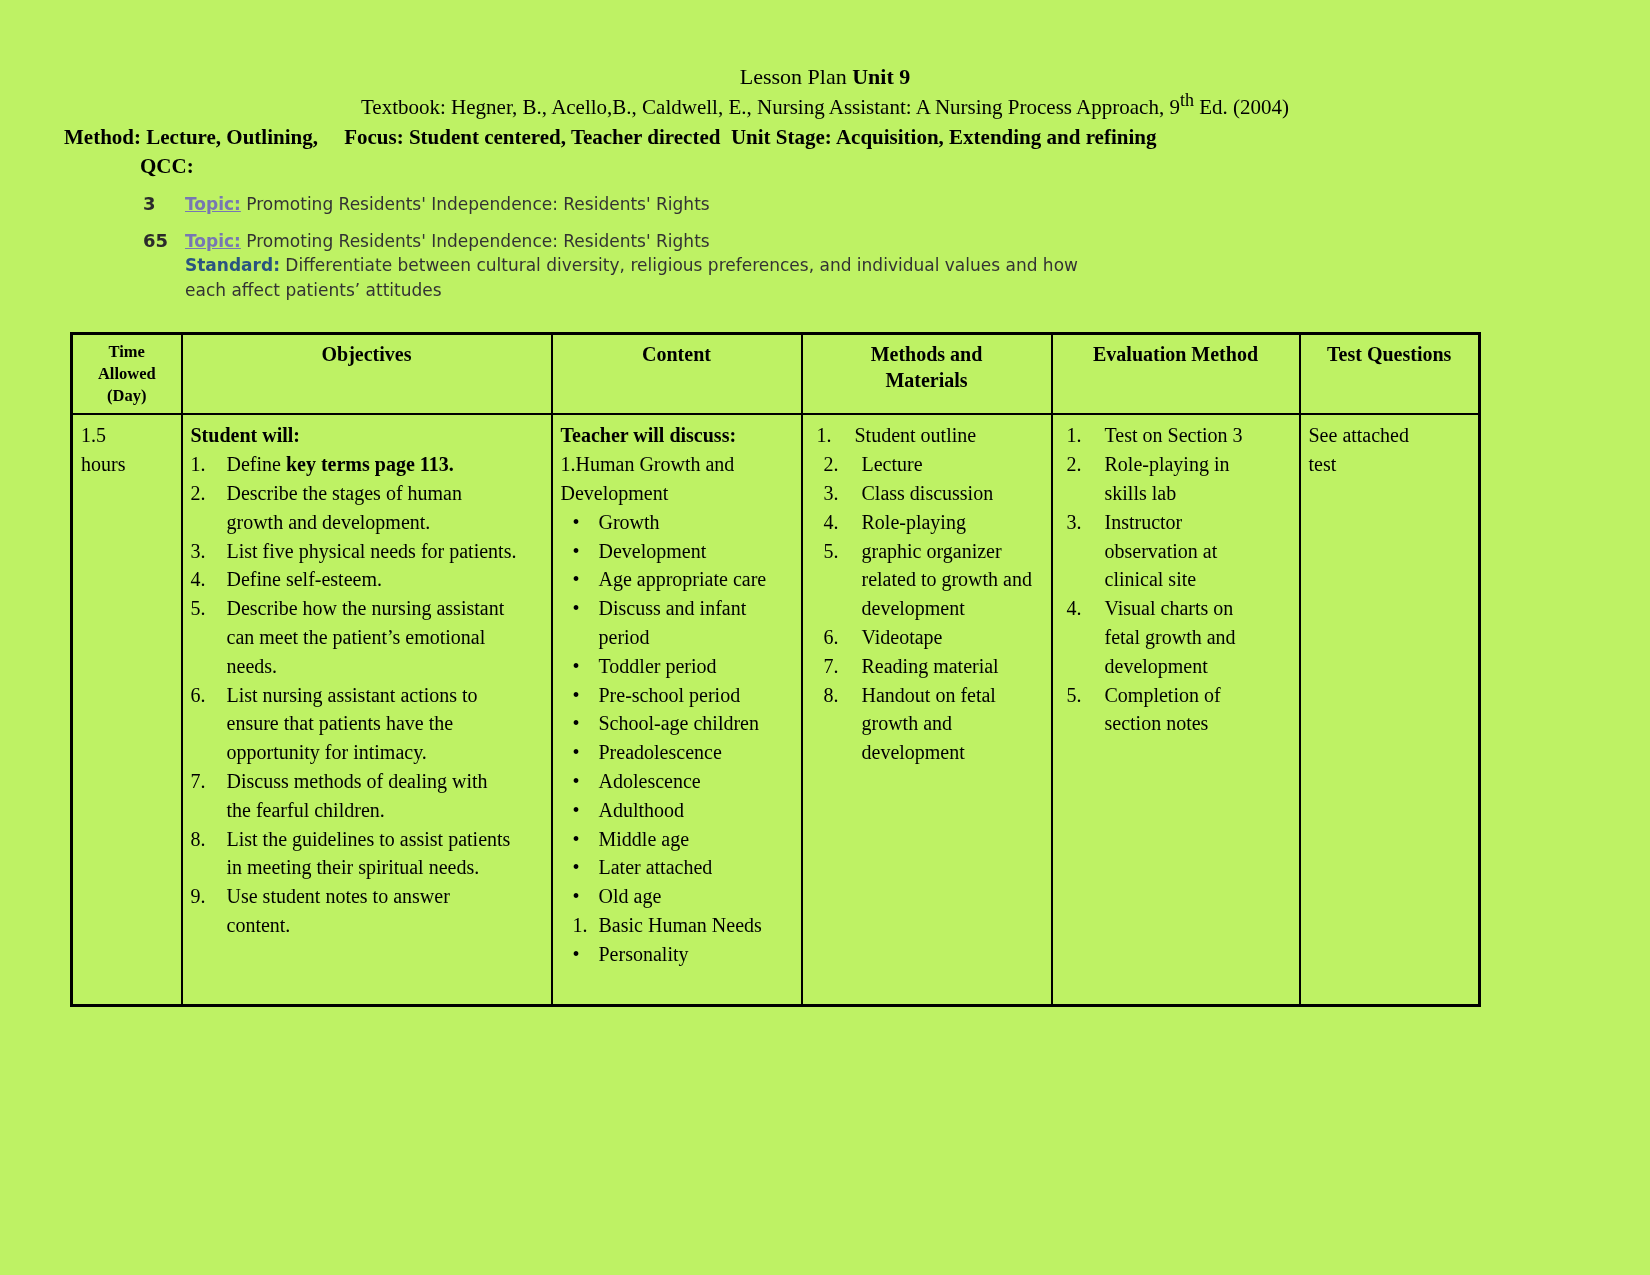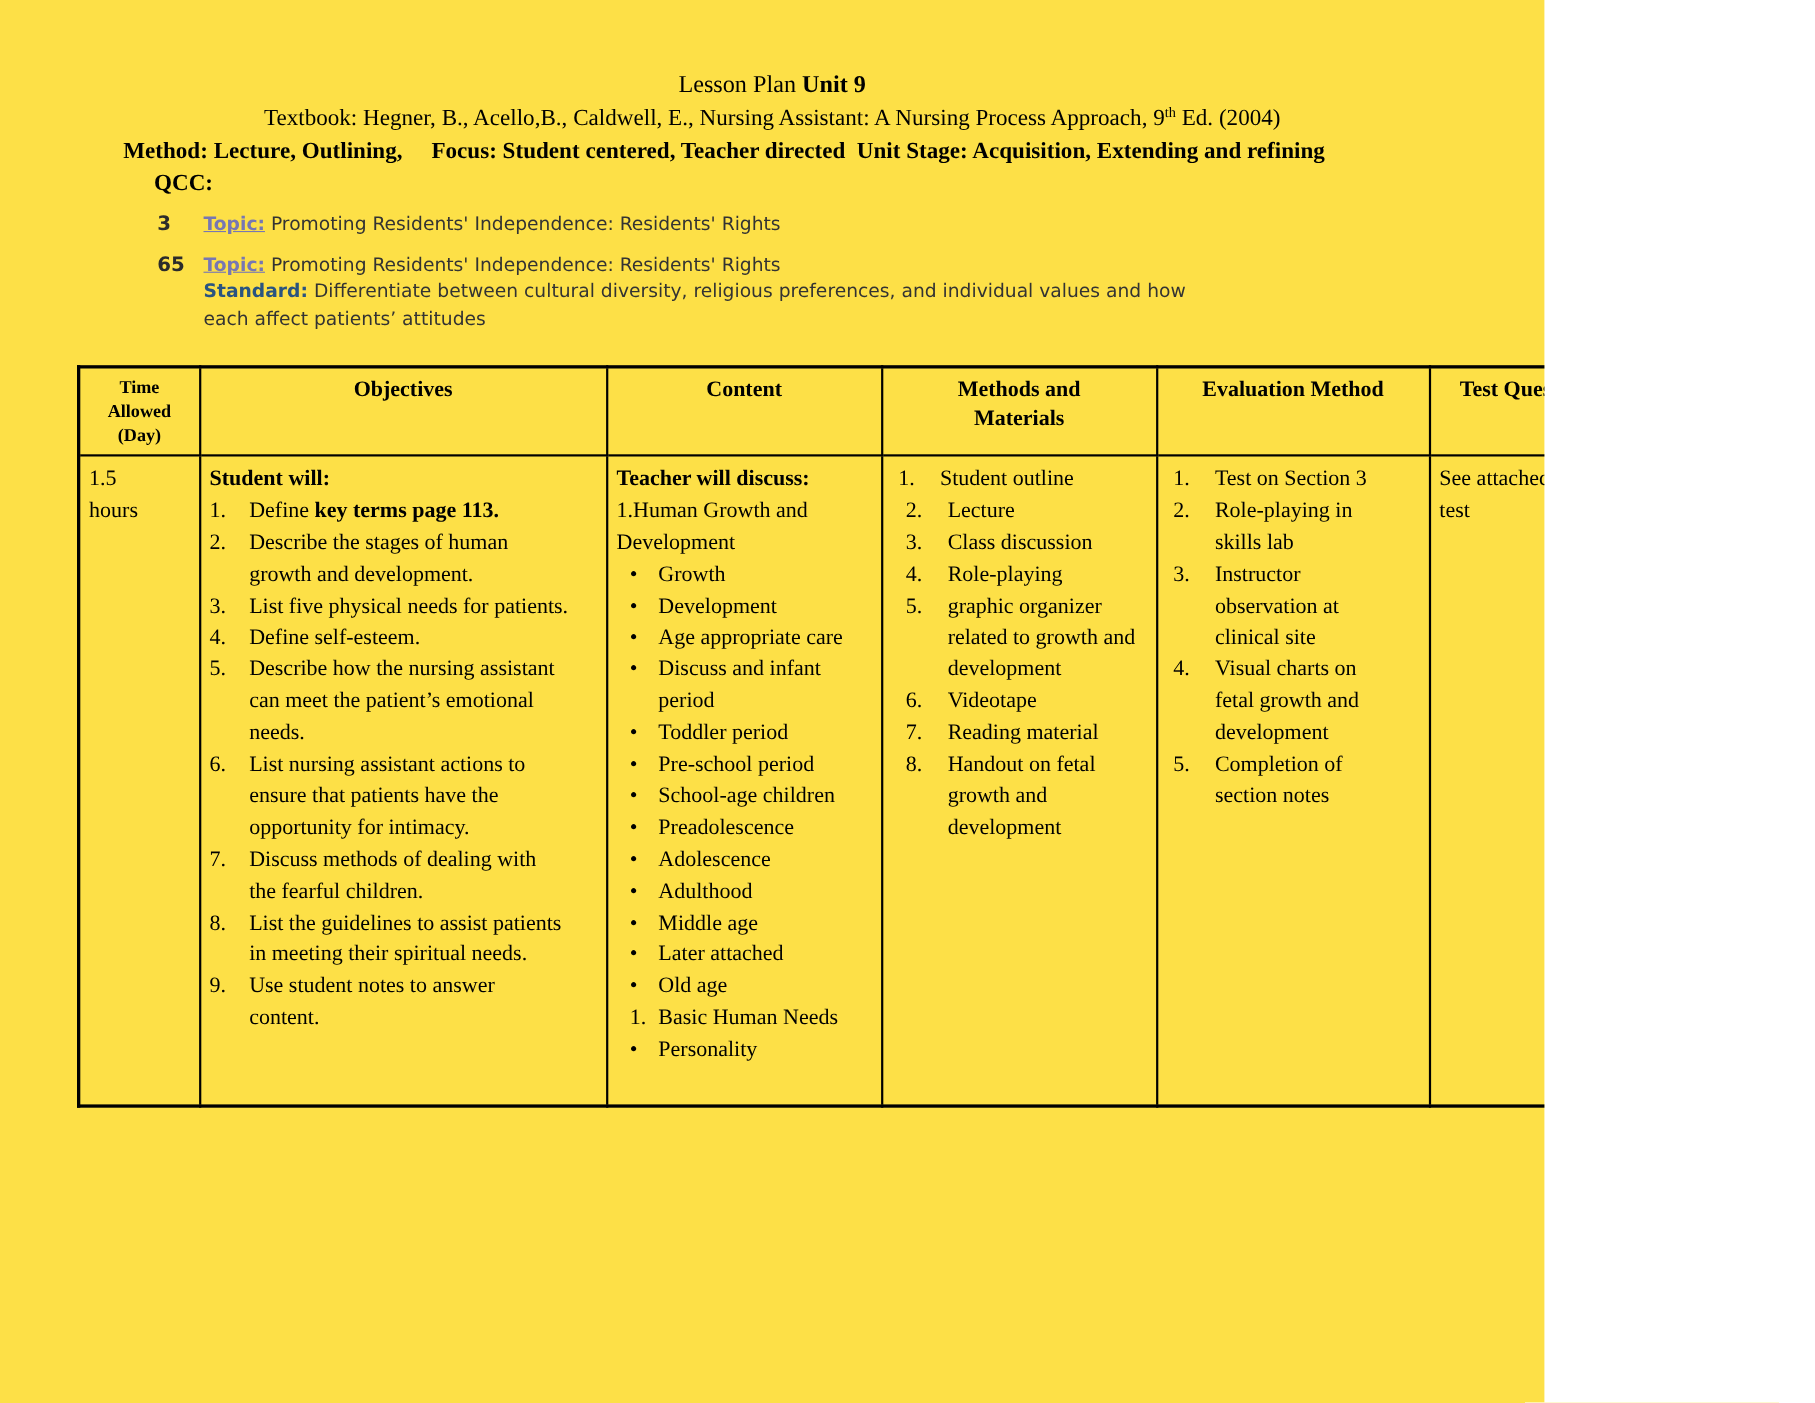--- a/index.html
+++ b/index.html
@@ -1,23 +1,23 @@
 <!DOCTYPE html>
 <html><head>
 <meta charset="utf-8">
 <style>
   html,body{margin:0;padding:0;background:#fff;}
-  .page{position:relative;width:1404px;height:1275px;background:#fde047;overflow:hidden;
+  .page{position:relative;width:1650px;height:1275px;background:#bef264;overflow:hidden;
         font-family:"Liberation Serif",serif;color:#000;}
   
   .doc-title{margin-top:62px;text-align:center;font-size:22px;line-height:30px;}
   .doc-title .b{font-weight:bold;}
   .textbook-line{text-align:center;font-size:21px;line-height:30px;}
-  .textbook-line sup{font-size:13px;vertical-align:super;line-height:0;}
-  .method-line{margin-left:112px;font-size:21px;line-height:30px;font-weight:bold;white-space:pre-wrap;}
+  .textbook-line sup{font-size:18px;vertical-align:super;line-height:0;}
+  .method-line{margin-left:64px;font-size:21px;line-height:30px;font-weight:bold;white-space:pre-wrap;}
   .qcc-label{margin-left:140px;font-size:21px;line-height:28px;font-weight:bold;}
   
   .qcc{font-family:"DejaVu Sans",sans-serif;color:#333;}
   .qcc-item{display:flex;margin-left:143px;margin-top:12px;}
   .qcc-num{flex:0 0 42px;font-weight:bold;font-size:18px;line-height:24.6px;color:#2b2b2b;}
   .qcc-text{flex:1;max-width:1420px;font-size:17px;line-height:24.6px;}
   .topic-label{color:#7777b3;font-weight:bold;text-decoration:underline;}
   .standard-label{color:#2a5480;font-weight:bold;}
   .std-line2{display:block;}
   

